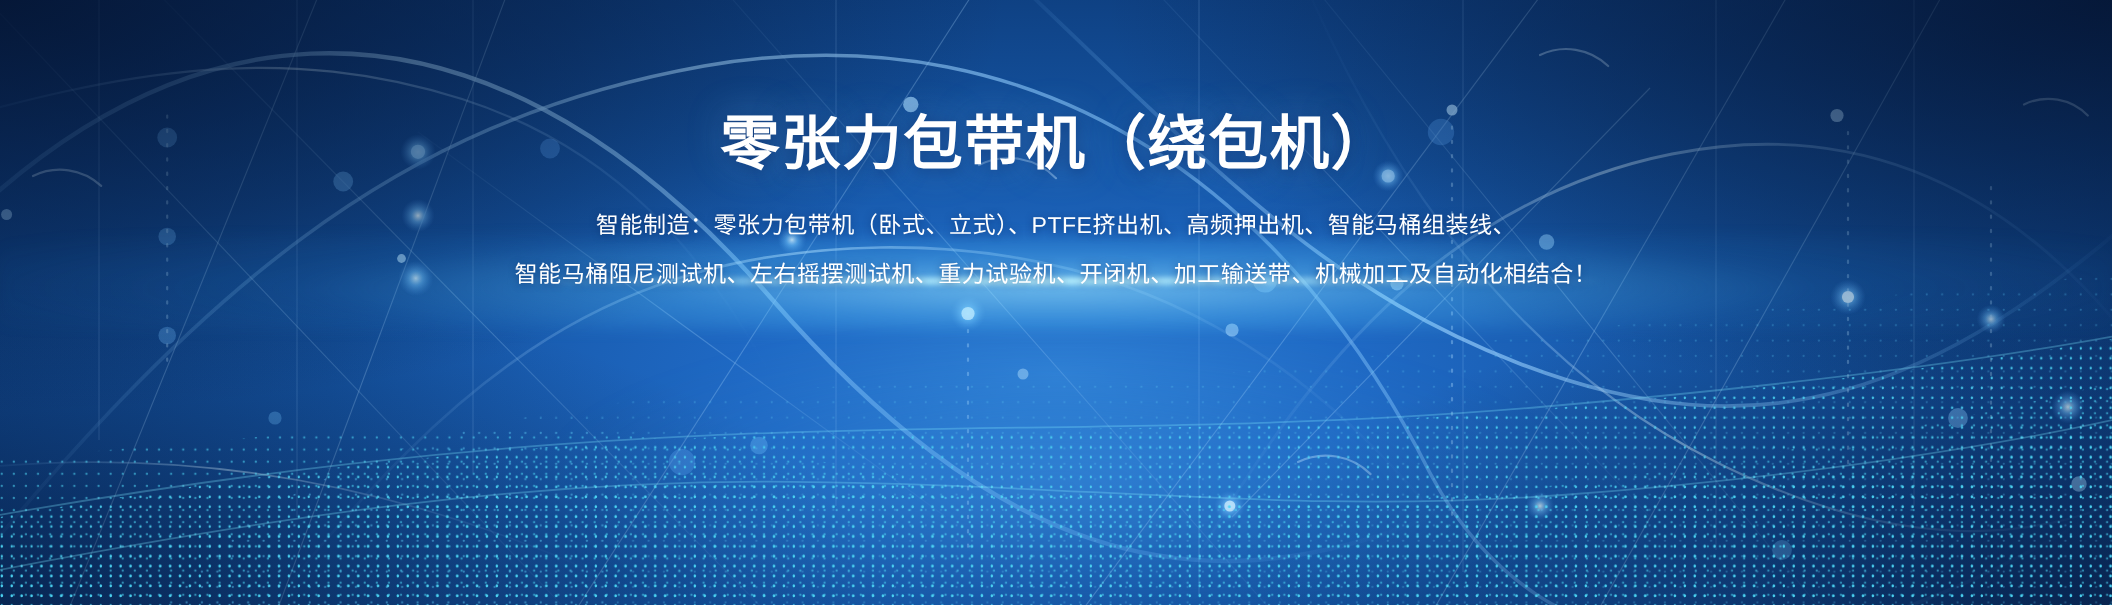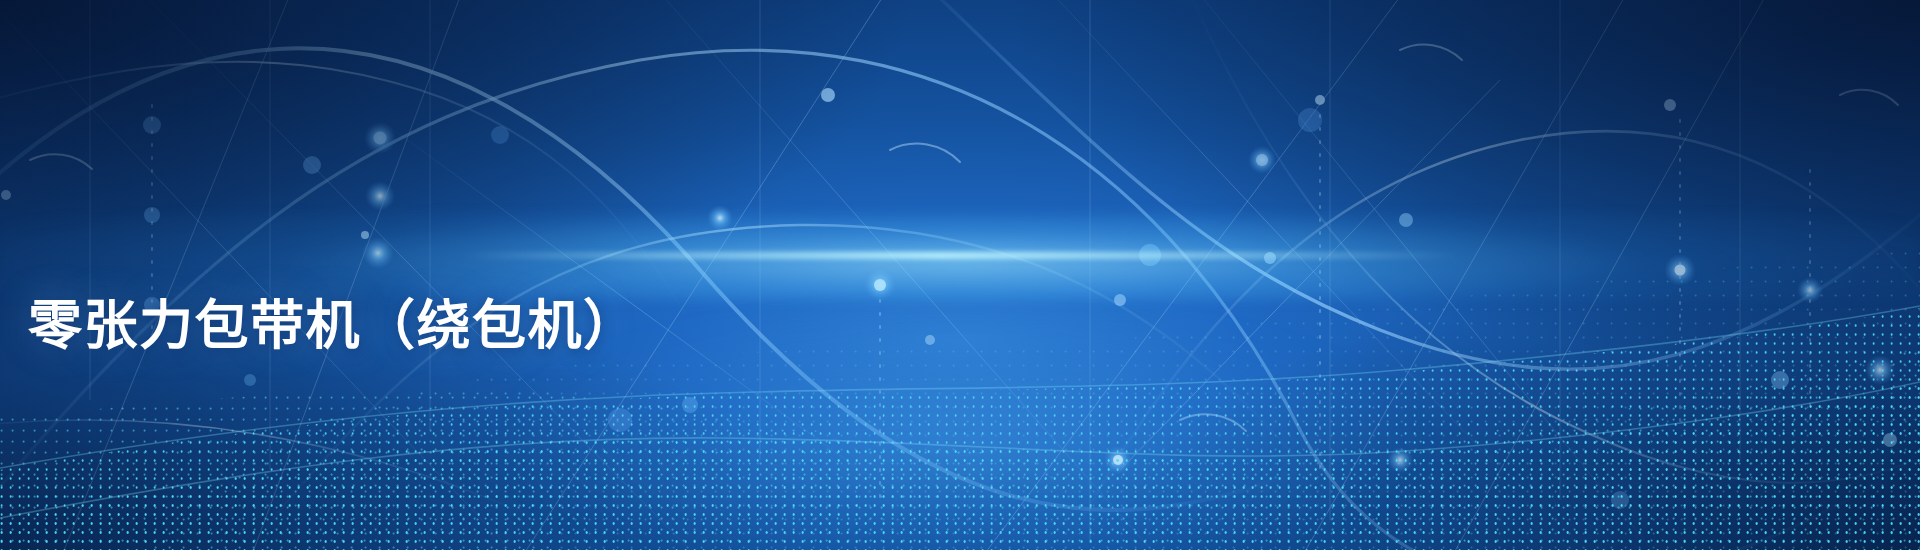--- a/index.html
+++ b/index.html
@@ -47,24 +47,23 @@
     background:radial-gradient(50% 50% at 50% 42%, rgba(92,186,244,.30) 0%, rgba(60,150,225,.14) 45%, rgba(40,120,200,0) 78%);
     filter:blur(18px);
   }
 
   .layer{position:absolute; inset:0;}
   svg.layer{display:block;}
 
   
   .content{
     position:absolute; inset:0;
-    display:flex; flex-direction:row;
+    display:flex; flex-direction:column;
     align-items:center; justify-content:flex-start;
     padding-top:99px;
-    margin-left:28px;
   }
   .title-block{text-align:center;}
   .title-line{
     color:#ffffff;
     font-size:54px;
     line-height:64px;
     font-weight:bold;
     letter-spacing:1.5px;
     text-shadow:0 2px 14px rgba(10,45,110,.75), 0 0 34px rgba(120,200,255,.38);
     white-space:nowrap;
@@ -275,15 +274,19 @@
     </g>
   </svg>
 
   <div class="glow-band"></div>
   <div class="glow-core"></div>
 
   <div class="content">
     <div class="title-block">
       <div class="title-line">零张力包带机（绕包机）</div>
     </div>
+    <div class="subtitle-block">
+      <div class="subtitle-line">智能制造：零张力包带机（卧式、立式）、PTFE挤出机、高频押出机、智能马桶组装线、</div>
+      <div class="subtitle-line">智能马桶阻尼测试机、左右摇摆测试机、重力试验机、开闭机、加工输送带、机械加工及自动化相结合！</div>
+    </div>
   </div>
 
 </div>
 
 </body></html>

